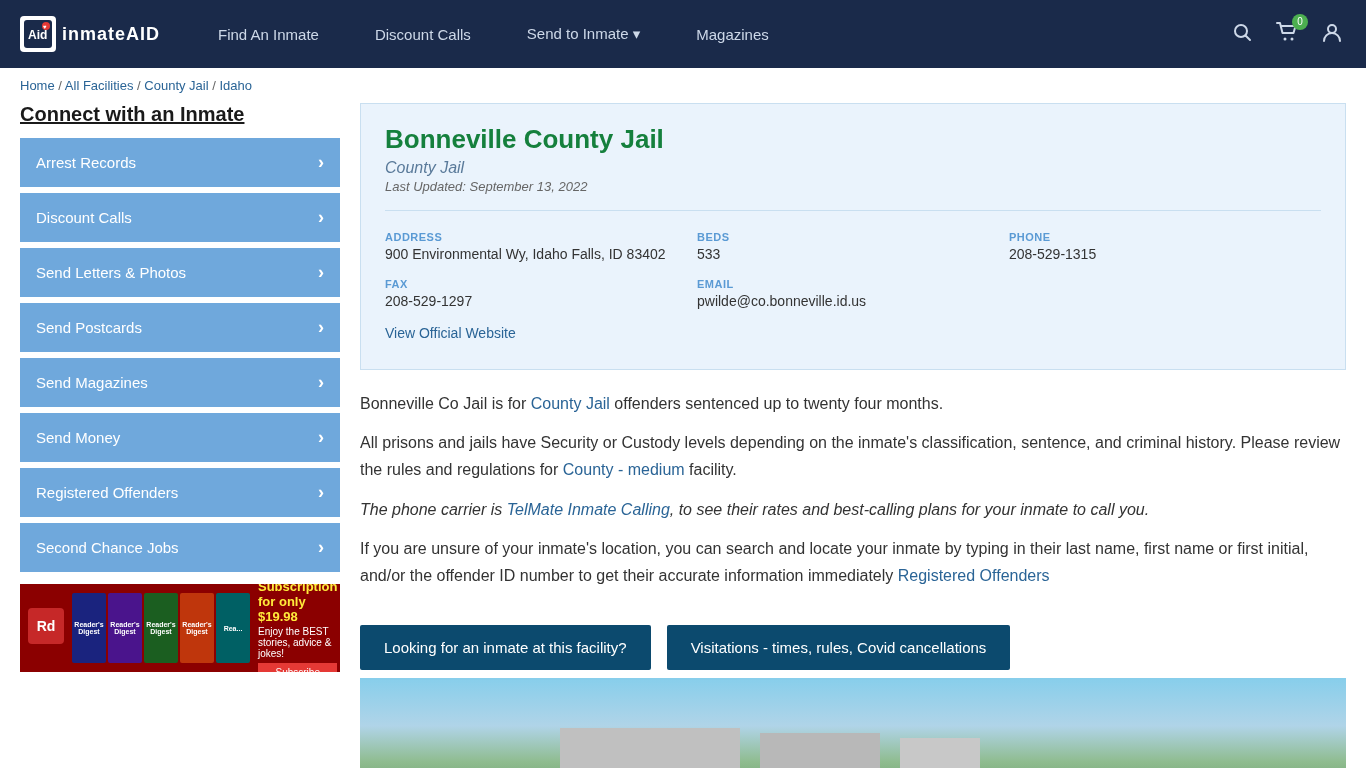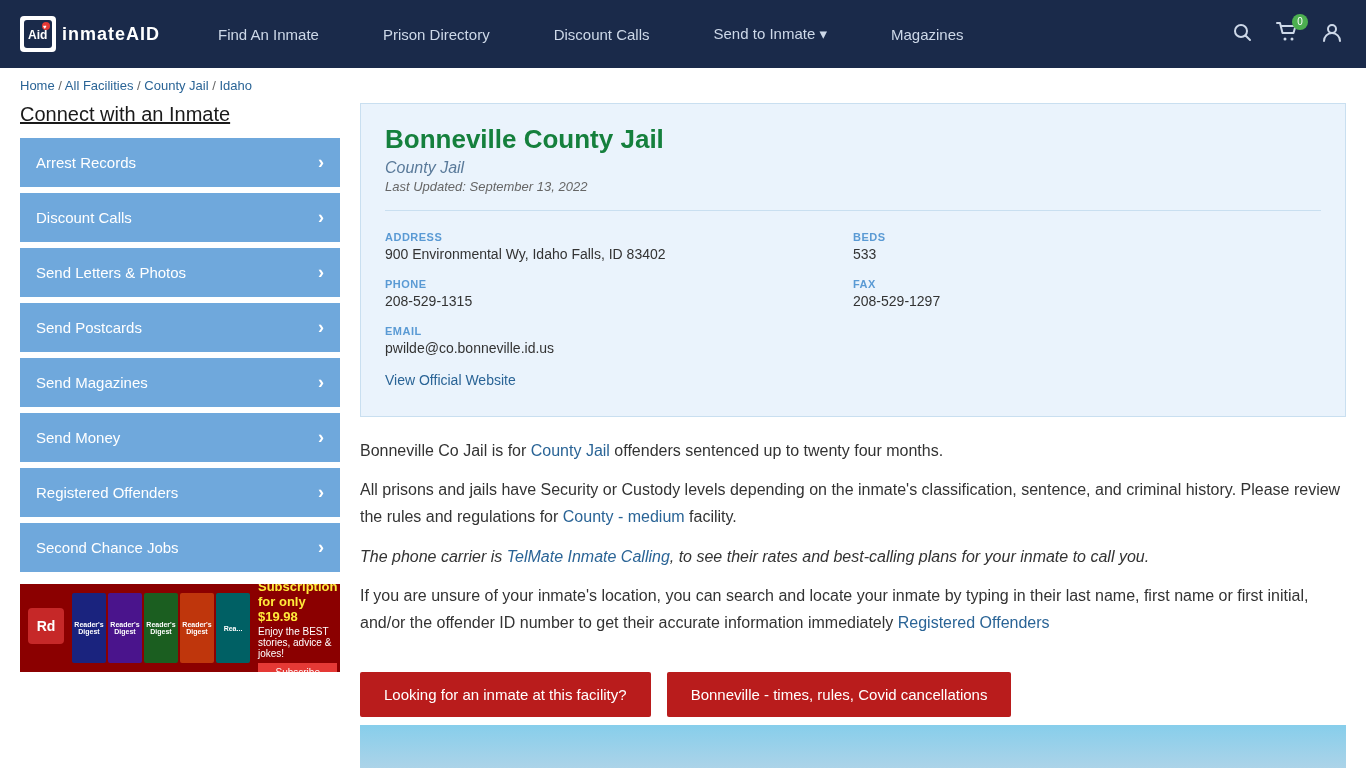--- a/index.html
+++ b/index.html
@@ -29,21 +29,21 @@
       background: #fff;
       border-radius: 4px;
       margin-right: 6px;
       display: flex; align-items: center; justify-content: center;
       font-size: 10px; color: #1a2a4a; font-weight: bold;
     }
     .nav-links {
       display: flex;
       align-items: center;
       flex: 1;
-      gap: 8px;
+      gap: 0;
     }
     .nav-link {
       color: #cdd8e8;
       text-decoration: none;
       padding: 0 28px;
       font-size: 15px;
       height: 68px;
       display: flex;
       align-items: center;
       cursor: pointer;
@@ -90,21 +90,21 @@
       max-width: 1366px;
     }
 
     
     .sidebar {
       width: 320px;
       flex-shrink: 0;
     }
     .sidebar-title {
       font-size: 20px;
-      font-weight: normal;
+      font-weight: bold;
       color: #1a1a1a;
       text-decoration: underline;
       margin-bottom: 12px;
     }
     .sidebar-btn {
       display: flex;
       align-items: center;
       justify-content: space-between;
       background: #6fa8dc;
       color: #fff;
@@ -192,21 +192,21 @@
       margin-bottom: 2px;
     }
     .facility-updated {
       font-size: 13px;
       font-style: italic;
       color: #666;
       margin-bottom: 16px;
     }
     .facility-details {
       display: grid;
-      grid-template-columns: 1fr 1fr;
+      grid-template-columns: 1fr 1fr 1fr;
       gap: 0;
       border-top: 1px solid #c9dff0;
       padding-top: 12px;
     }
     .detail-cell {
       padding: 8px 0 8px 0;
       padding-right: 20px;
     }
     .detail-label {
       font-size: 11px;
@@ -244,21 +244,21 @@
     .description em { font-style: italic; }
 
     
     .action-buttons {
       display: flex;
       gap: 16px;
       margin-top: 12px;
       flex-wrap: wrap;
     }
     .action-btn {
-      background: #b91c1c;
+      background: #0c4a6e;
       color: #fff;
       border: none;
       padding: 14px 24px;
       font-size: 15px;
       cursor: pointer;
       border-radius: 2px;
       font-weight: 500;
     }
 
     
@@ -287,21 +287,20 @@
         <rect width="28" height="28" fill="#1a2a4a" rx="3"></rect>
         <text x="4" y="19" font-size="12" fill="white" font-weight="bold">Aid</text>
         <circle cx="22" cy="6" r="4" fill="#e53935"></circle>
         <text x="19" y="9" font-size="6" fill="white">♥</text>
       </svg>
     </div>
     <span class="logo-text" style="color:#fff; font-size:18px;">inmate<strong>AID</strong></span>
   </div>
   <div class="nav-links">
     <a class="nav-link">Find An Inmate</a>
-    <a class="nav-link">Prison Directory</a>
     <a class="nav-link">Discount Calls</a>
     <a class="nav-link send-inmate">Send to Inmate ▾</a>
     <a class="nav-link">Magazines</a>
   </div>
   <div class="nav-icons">
     <button class="nav-icon-btn">
       <svg width="20" height="20" viewBox="0 0 20 20" fill="none">
         <circle cx="9" cy="9" r="6" stroke="#cdd8e8" stroke-width="2"></circle>
         <line x1="13.5" y1="13.5" x2="18" y2="18" stroke="#cdd8e8" stroke-width="2" stroke-linecap="round"></line>
       </svg>
@@ -436,21 +435,21 @@
       <p>
         <em>The phone carrier is <a href="#">TelMate Inmate Calling</a>, to see their rates and best-calling plans for your inmate to call you.</em>
       </p>
       <p>
         If you are unsure of your inmate's location, you can search and locate your inmate by typing in their last name, first name or first initial, and/or the offender ID number to get their accurate information immediately <a href="#">Registered Offenders</a>
       </p>
     </div>
 
     <div class="action-buttons">
       <button class="action-btn">Looking for an inmate at this facility?</button>
-      <button class="action-btn">Bonneville - times, rules, Covid cancellations</button>
+      <button class="action-btn">Visitations - times, rules, Covid cancellations</button>
     </div>
 
     <div class="facility-image">
 
       <div class="building" style="width:180px; height:40px; left:200px; background:#c0c0c0;"></div>
       <div class="building" style="width:120px; height:35px; left:400px; background:#b8b8b8;"></div>
       <div class="building" style="width:80px; height:30px; left:540px; background:#c8c8c8;"></div>
 
     </div>
 

